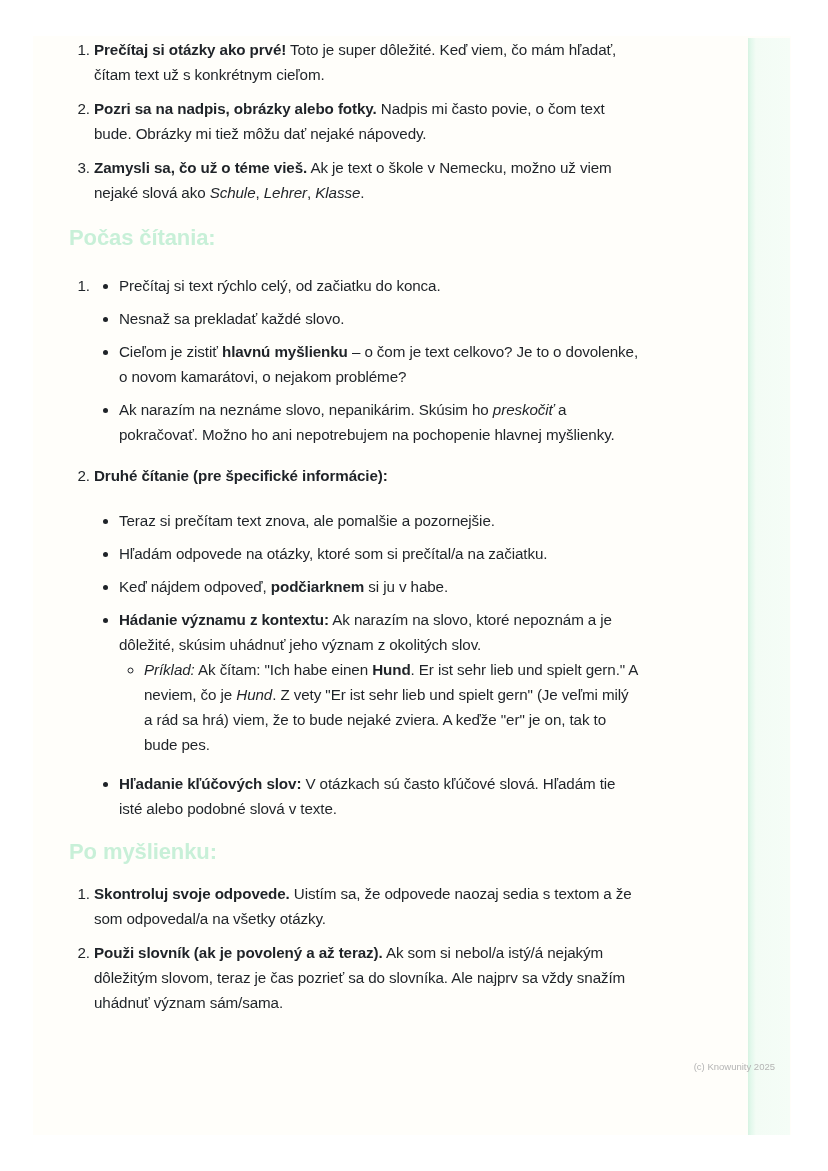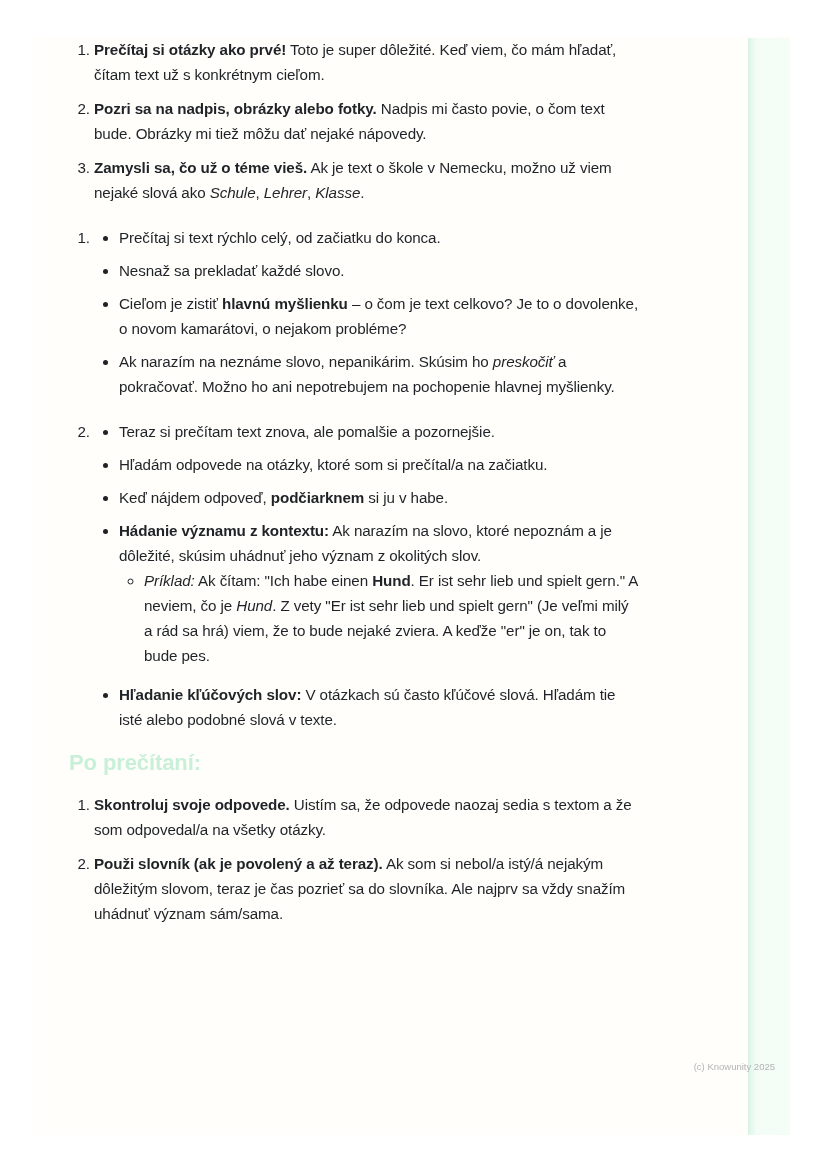--- a/index.html
+++ b/index.html
@@ -42,46 +42,48 @@
 <div class="stripe"></div>
 
 <div class="content">
 
   <ol class="top">
     <li><b>Prečítaj si otázky ako prvé!</b><span> Toto je super dôležité. Keď viem, čo mám hľadať, čítam text už s konkrétnym cieľom.</span></li>
     <li><b>Pozri sa na nadpis, obrázky alebo fotky.</b><span> Nadpis mi často povie, o čom text bude. Obrázky mi tiež môžu dať nejaké nápovedy.</span></li>
     <li><b>Zamysli sa, čo už o téme vieš.</b><span> Ak je text o škole v Nemecku, možno už viem nejaké slová ako </span><i>Schule</i><span>, </span><i>Lehrer</i><span>, </span><i>Klasse</i><span>.</span></li>
   </ol>
 
+  <h2 class="heading" style="color: rgb(200, 240, 216);">Počas čítania:</h2>
 
   <ol class="top">
     <li>
       <ul class="bul">
         <li><span>Prečítaj si text rýchlo celý, od začiatku do konca.</span></li>
         <li><span>Nesnaž sa prekladať každé slovo.</span></li>
         <li><span>Cieľom je zistiť </span><b>hlavnú myšlienku</b><span> – o čom je text celkovo? Je to o dovolenke, o novom kamarátovi, o nejakom probléme?</span></li>
         <li><span>Ak narazím na neznáme slovo, nepanikárim. Skúsim ho </span><i>preskočiť</i><span> a pokračovať. Možno ho ani nepotrebujem na pochopenie hlavnej myšlienky.</span></li>
       </ul>
     </li>
     <li>
+      <b>Druhé čítanie (pre špecifické informácie):</b>
       <ul class="bul">
         <li><span>Teraz si prečítam text znova, ale pomalšie a pozornejšie.</span></li>
         <li><span>Hľadám odpovede na otázky, ktoré som si prečítal/a na začiatku.</span></li>
         <li><span>Keď nájdem odpoveď, </span><b>podčiarknem</b><span> si ju v habe.</span></li>
         <li><b>Hádanie významu z kontextu:</b><span> Ak narazím na slovo, ktoré nepoznám a je dôležité, skúsim uhádnuť jeho význam z okolitých slov.</span>
           <ul class="sub">
             <li><i>Príklad:</i><span> Ak čítam: "Ich habe einen </span><b>Hund</b><span>. Er ist sehr lieb und spielt gern." A neviem, čo je </span><i>Hund</i><span>. Z vety "Er ist sehr lieb und spielt gern" (Je veľmi milý a rád sa hrá) viem, že to bude nejaké zviera. A keďže "er" je on, tak to bude pes.</span></li>
           </ul>
         </li>
         <li style="margin-top:14px"><b>Hľadanie kľúčových slov:</b><span> V otázkach sú často kľúčové slová. Hľadám tie isté alebo podobné slová v texte.</span></li>
       </ul>
     </li>
   </ol>
 
-  <h2 class="heading" style="margin-top: 8px; color: rgb(200, 240, 216);">Po prečítaní:</h2>
+  <h2 class="heading" style="margin-top: 8px; color: rgb(200, 240, 216);">Po myšlienku:</h2>
 
   <ol class="top">
     <li><b>Skontroluj svoje odpovede.</b><span> Uistím sa, že odpovede naozaj sedia s textom a že som odpovedal/a na všetky otázky.</span></li>
     <li><b>Použi slovník (ak je povolený a až teraz).</b><span> Ak som si nebol/a istý/á nejakým dôležitým slovom, teraz je čas pozrieť sa do slovníka. Ale najprv sa vždy snažím uhádnuť význam sám/sama.</span></li>
   </ol>
 </div>
 
 <div class="footer" style="color: rgb(180, 180, 180);">(c) Knowunity 2025</div>
 
 </body></html>

